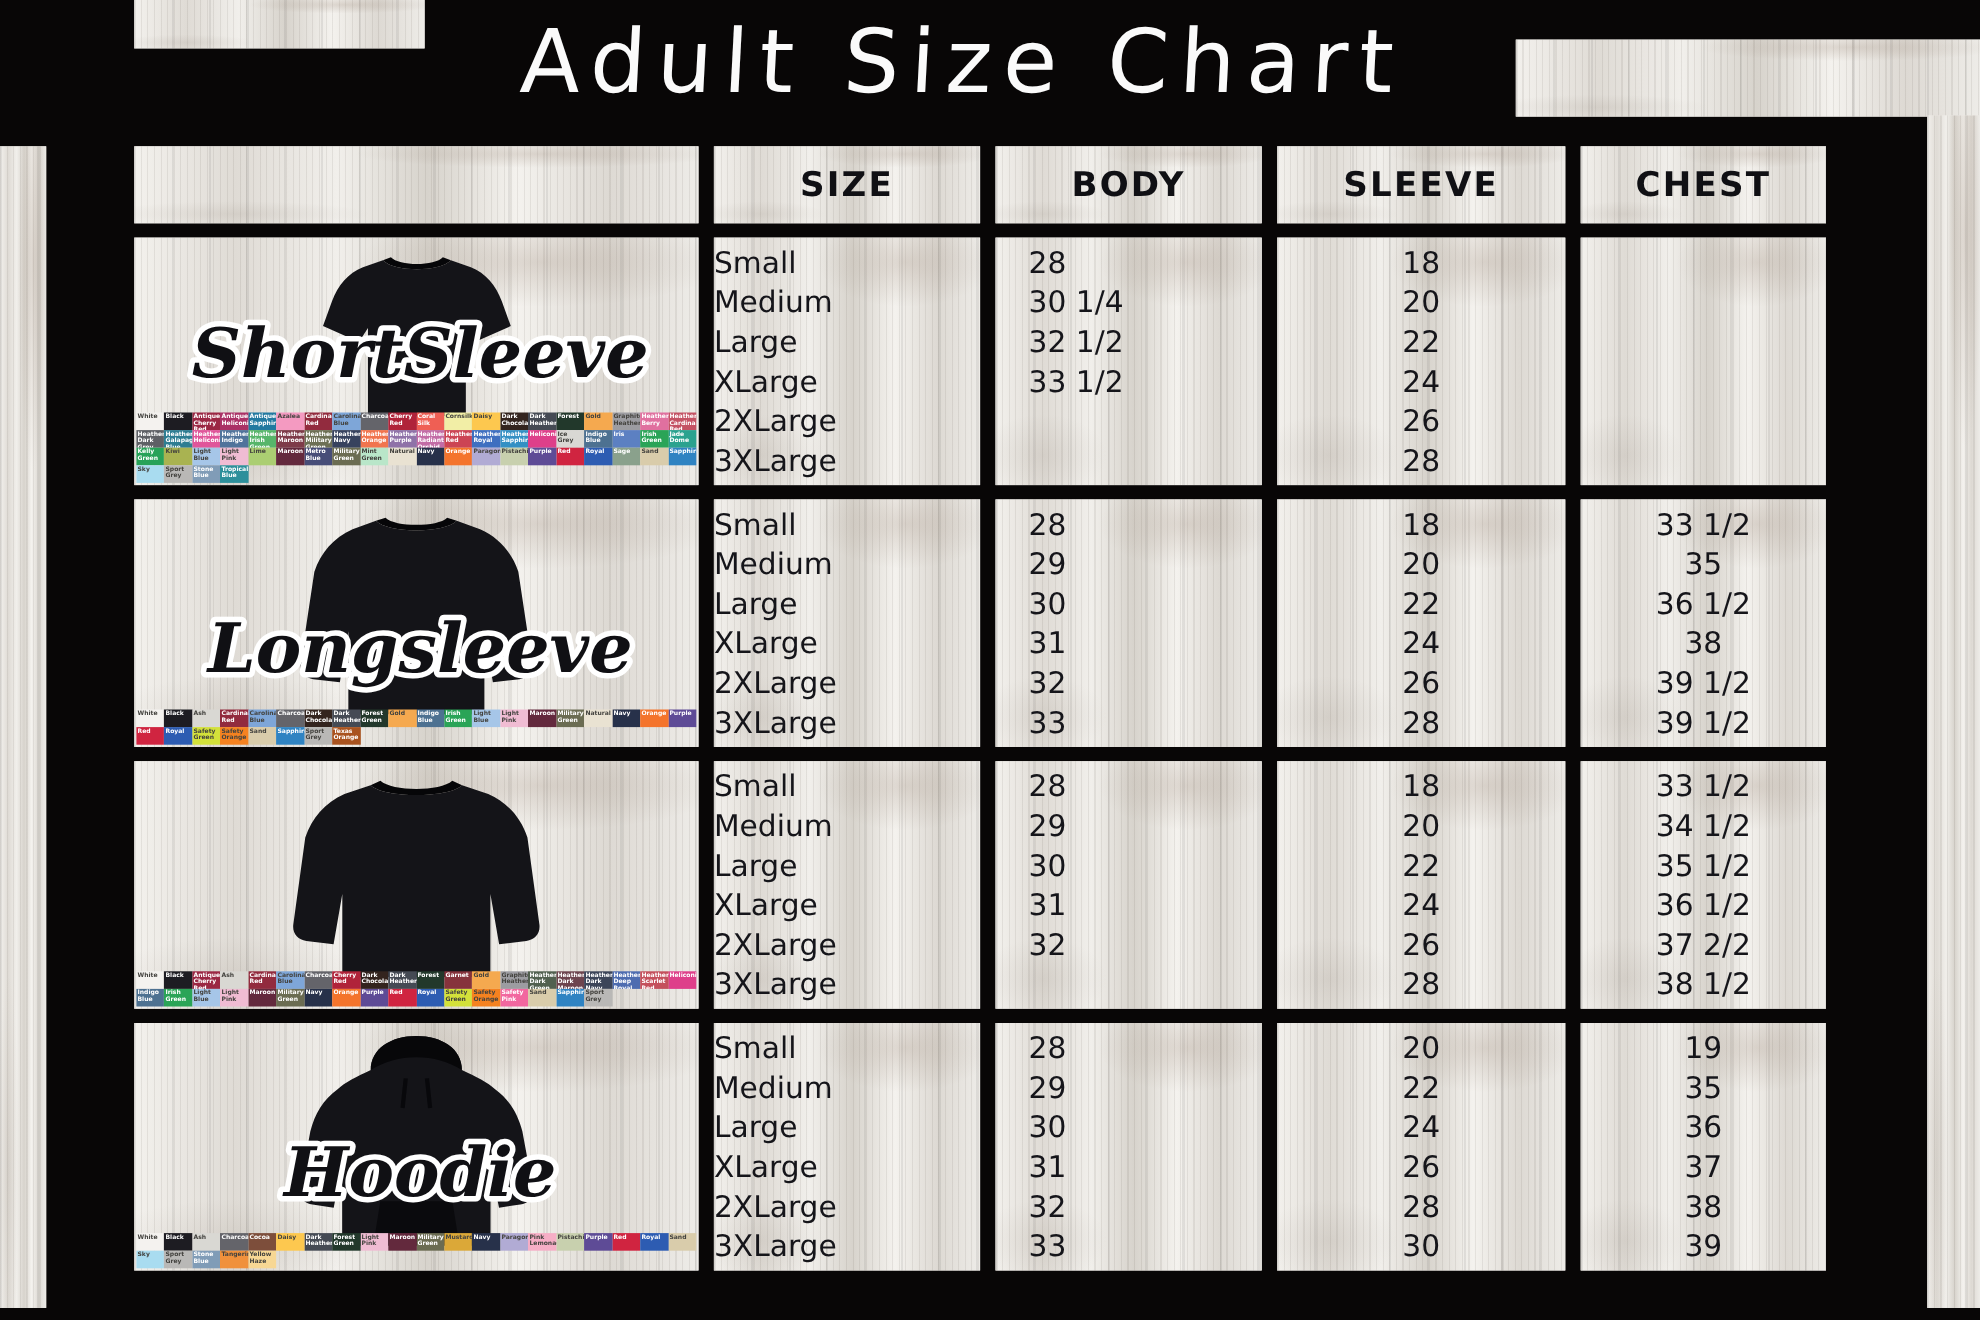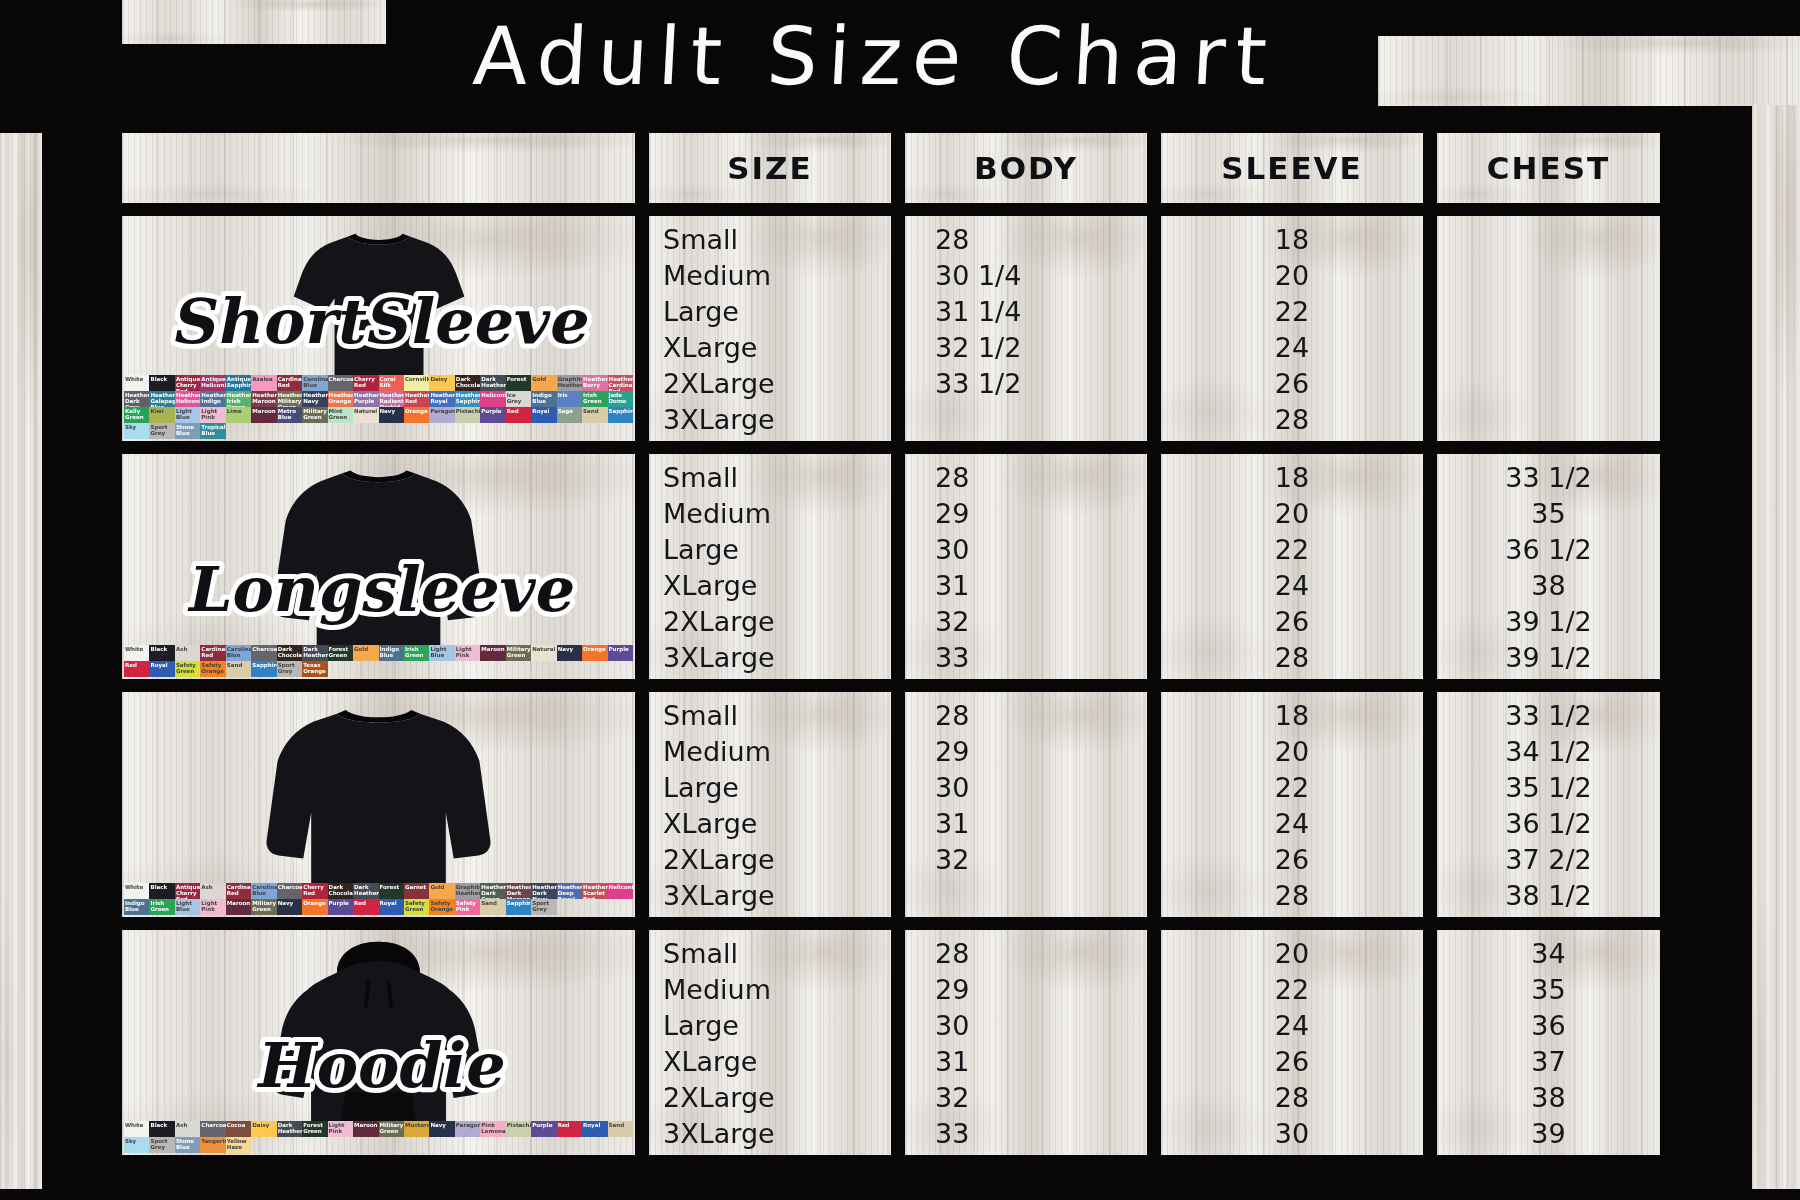--- a/index.html
+++ b/index.html
@@ -37,21 +37,21 @@
   .header-row { height:70px; flex:0 0 70px; }
   .section { flex:1 1 auto; position:relative; }
 
   .hcell {
     display:flex; align-items:center; justify-content:center;
     font-weight:bold; font-size:31px; letter-spacing:2px; color:#101014;
   }
   .cell { position:relative; overflow:hidden; }
   .col { padding-top:6px; display:flex; flex-direction:column; }
   .cellval { height:36px; line-height:36px; font-size:27px; color:#15151a; font-weight:500; white-space:nowrap; }
-  .col-size .cellval  { padding-left:14px; }
+  .col-size .cellval  { }
   .col-body .cellval  { padding-left:30px; }
   .col-chest .cellval, .col-sleeve .cellval { text-align:center; }
 
   .garment { position:absolute; top:6px; left:0; right:0; display:flex; justify-content:center; }
   .script-wrap { position:absolute; left:10px; width:500px; height:100px; }
   .script-text {
     font-family:"DejaVu Serif", serif; font-style:italic; font-weight:bold; font-size:62px;
     fill:#101014; stroke:#ffffff; stroke-width:10px; paint-order:stroke; stroke-linejoin:round;
   }
   .swatches {
@@ -167,21 +167,20 @@
           <div class="cellval">Small</div>
           <div class="cellval">Medium</div>
           <div class="cellval">Large</div>
           <div class="cellval">XLarge</div>
           <div class="cellval">2XLarge</div>
           <div class="cellval">3XLarge</div>
         </div>
       <div class="wood cell col col-body">
           <div class="cellval">28</div>
           <div class="cellval">30 1/4</div>
-          <div class="cellval">31 1/4</div>
           <div class="cellval">32 1/2</div>
           <div class="cellval">33 1/2</div>
         </div>
       <div class="wood cell col col-chest">
           <div class="cellval">18</div>
           <div class="cellval">20</div>
           <div class="cellval">22</div>
           <div class="cellval">24</div>
           <div class="cellval">26</div>
           <div class="cellval">28</div>
@@ -416,21 +415,21 @@
         </div>
       <div class="wood cell col col-chest">
           <div class="cellval">20</div>
           <div class="cellval">22</div>
           <div class="cellval">24</div>
           <div class="cellval">26</div>
           <div class="cellval">28</div>
           <div class="cellval">30</div>
         </div>
       <div class="wood cell col col-sleeve">
-          <div class="cellval">34</div>
+          <div class="cellval">19</div>
           <div class="cellval">35</div>
           <div class="cellval">36</div>
           <div class="cellval">37</div>
           <div class="cellval">38</div>
           <div class="cellval">39</div>
         </div>
     </div>
   </div>
 
 </div>

